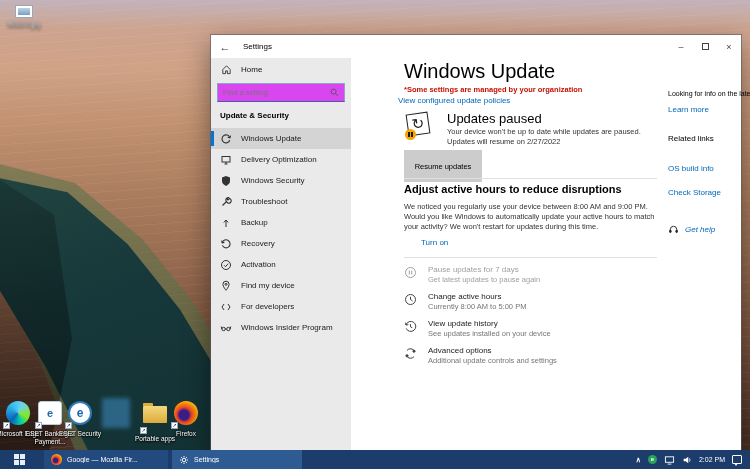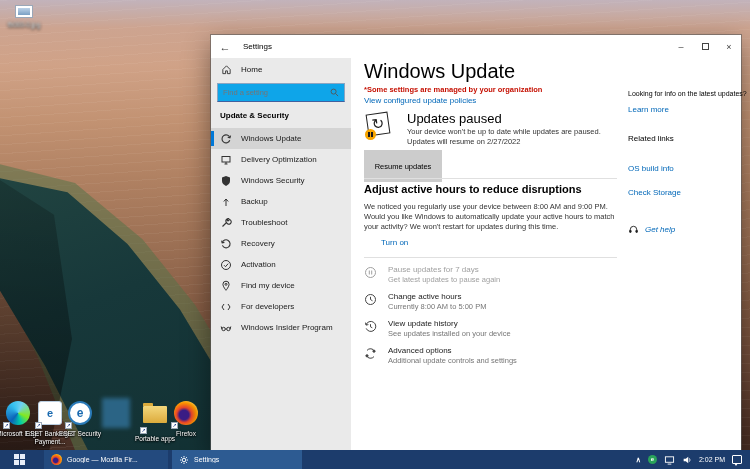--- a/index.html
+++ b/index.html
@@ -42,41 +42,41 @@
 
   
   .window { position:absolute; left:211px; top:35px; width:530px; height:415px; background:#fff;
     box-shadow:0 0 0 1px rgba(90,90,90,.6), 0 10px 26px rgba(0,0,0,.45); display:flex; flex-direction:column; }
   .titlebar { height:23px; background:#fff; display:flex; align-items:center; flex:0 0 23px; }
   .back-btn { width:28px; text-align:center; font-size:11px; color:#333; }
   .win-title { font-size:8px; color:#000; margin-left:4px; flex:1; }
   .caption { display:flex; height:23px; }
   .cap-btn { width:24px; height:23px; display:flex; align-items:center; justify-content:center; font-size:9px; color:#444; }
   .cap-max i { display:block; width:7px; height:7px; border:1px solid #444; }
-  .window-body { flex:1; display:flex; min-height:0; }
+  .window-body { flex:1; display:flex; min-height:0;gap:40px; }
 
   
   .sidebar { width:140px; background:#eaeaea; flex:0 0 140px; }
   .home-row { display:flex; align-items:center; gap:9px; height:18px; margin-top:2px; padding-left:9px; font-size:8px; color:#111; }
-  .search-box { margin:5px 6px 0; height:19px; background:#0ea5e9; border:1px solid #8aa5c2; border-bottom:1px solid #41609f;
+  .search-box { margin:5px 6px 0; height:19px; background:#d946ef; border:1px solid #8aa5c2; border-bottom:1px solid #41609f;
     display:flex; align-items:center; padding:0 5px; }
   .search-box input { border:none; outline:none; flex:1; font-size:7.5px; color:#333; font-family:"Liberation Sans",sans-serif; background:transparent; min-width:0; }
   .section-label { margin:9px 0 0 9px; font-size:8px; font-weight:bold; color:#000; height:10px; }
   .nav { margin-top:7px; }
   .navitem { position:relative; display:flex; align-items:center; gap:9px; height:21px; padding-left:9px; font-size:8px; color:#1a1a1a; }
   .navitem.selected { background:#d4d4d4; }
   .navitem.selected::before { content:""; position:absolute; left:0; top:3px; bottom:3px; width:3px; background:#0078d7; }
   .nicon { width:12px; height:12px; flex:0 0 12px; display:flex; align-items:center; justify-content:center; }
 
   
   .content { flex:1; position:relative; background:#fff; }
   .h1 { position:absolute; left:13px; top:2px; font-size:20px; font-weight:300; color:#000; }
   .managed { position:absolute; left:13px; top:27px; font-size:7.5px; font-weight:bold; color:#c50f00; }
   .link { color:#0067b8; font-size:8px; cursor:pointer; }
-  .policies { position:absolute; left:13px; top:38px; }
+  .policies { position:absolute; left:7px; top:38px; }
   .hero { position:absolute; left:13px; top:53px; display:flex; gap:13px; }
   .hero-icon { position:relative; width:30px; height:30px; flex:0 0 30px; }
   .hero-sq { position:absolute; left:3px; top:2px; width:22px; height:22px; border:1.5px solid #222; transform:rotate(-8deg);
     display:flex; align-items:center; justify-content:center; font-size:15px; color:#222; }
   .pause-badge { position:absolute; left:1px; bottom:1px; width:11px; height:11px; border-radius:50%; background:#f7a500;
     display:flex; align-items:center; justify-content:center; gap:1.5px; }
   .pause-badge i { width:1.5px; height:4.5px; background:#1a1a1a; }
   .hero-title { font-size:13px; color:#000; line-height:16px; }
   .hero-line { font-size:7.5px; color:#333; line-height:10px; }
   .resume-btn { position:absolute; left:13px; top:92px; width:78px; height:32px; background:#cccccc; border:none;
@@ -235,35 +235,35 @@
           <div class="navitem">
             <span class="nicon">
                 <svg width="12" height="12" viewBox="0 0 12 12" fill="#333">
                   <path d="M6 1 L10 2.4 V6 C10 8.4 8.1 9.9 6 11 C3.9 9.9 2 8.4 2 6 V2.4 Z"></path>
                 </svg>
               </span>
             <span>Windows Security</span>
           </div>
           <div class="navitem">
             <span class="nicon">
-                <svg width="12" height="12" viewBox="0 0 12 12" fill="none" stroke="#333" stroke-width="1">
-                  <path d="M6 10 V3.5"></path>
-                  <path d="M3.8 5.5 L6 3 L8.2 5.5"></path>
-                </svg>
-              </span>
-            <span>Backup</span>
-          </div>
-          <div class="navitem">
-            <span class="nicon">
                 <svg width="12" height="12" viewBox="0 0 12 12" fill="none" stroke="#333" stroke-width="1.1">
                   <path d="M2.5 9.5 L6.5 5.5"></path>
                   <path d="M6.5 5.5 a2.4 2.4 0 1 0 3-3 l-1.5 1.5 -1 -1 1.5 -1.5 a2.4 2.4 0 0 0 -2 4"></path>
                 </svg>
               </span>
             <span>Troubleshoot</span>
+          </div>
+          <div class="navitem">
+            <span class="nicon">
+                <svg width="12" height="12" viewBox="0 0 12 12" fill="none" stroke="#333" stroke-width="1">
+                  <path d="M6 10 V3.5"></path>
+                  <path d="M3.8 5.5 L6 3 L8.2 5.5"></path>
+                </svg>
+              </span>
+            <span>Backup</span>
           </div>
           <div class="navitem">
             <span class="nicon">
                 <svg width="12" height="12" viewBox="0 0 12 12" fill="none" stroke="#333" stroke-width="1.1">
                   <path d="M2.2 4.8 A4 4 0 1 1 2.4 7.4"></path>
                   <path d="M1.6 2.6 L2.2 4.9 L4.4 4.4"></path>
                 </svg>
               </span>
             <span>Recovery</span>
           </div>

